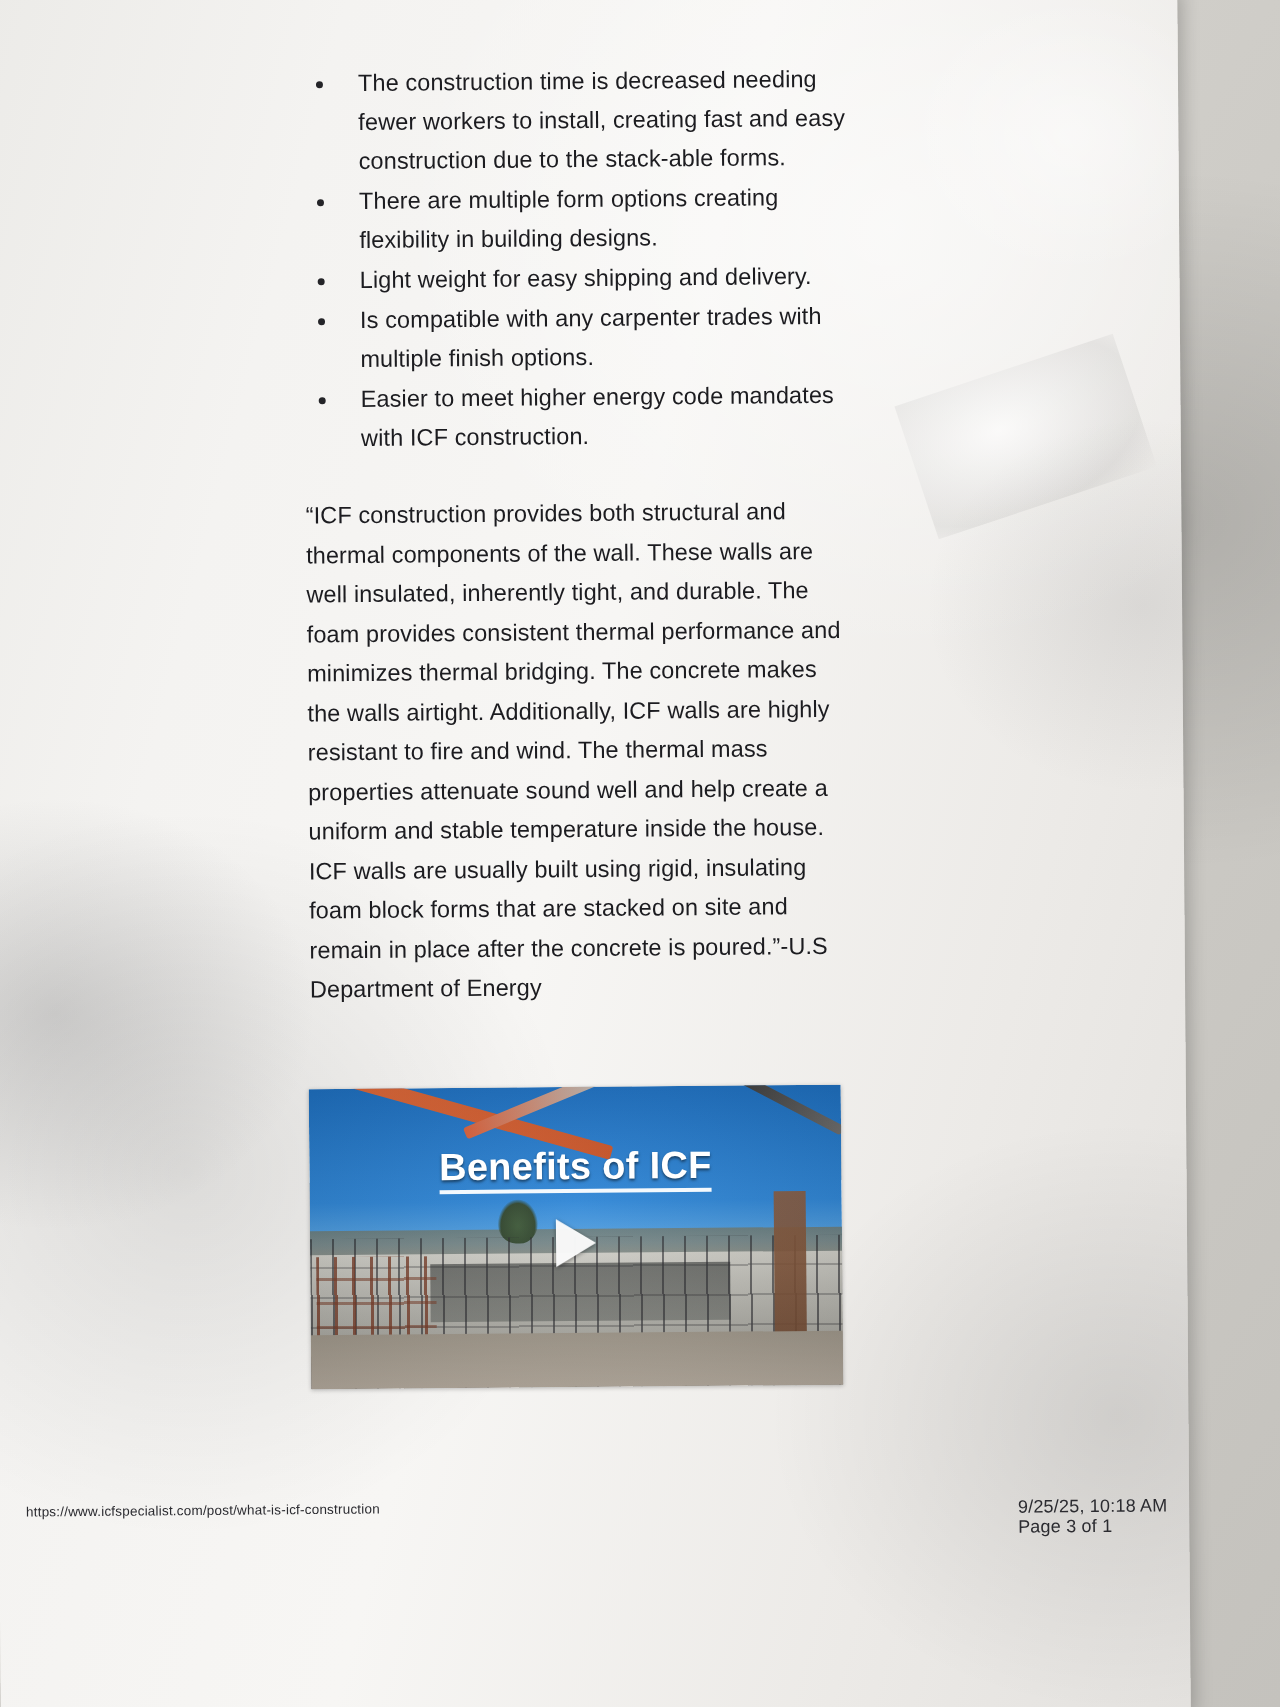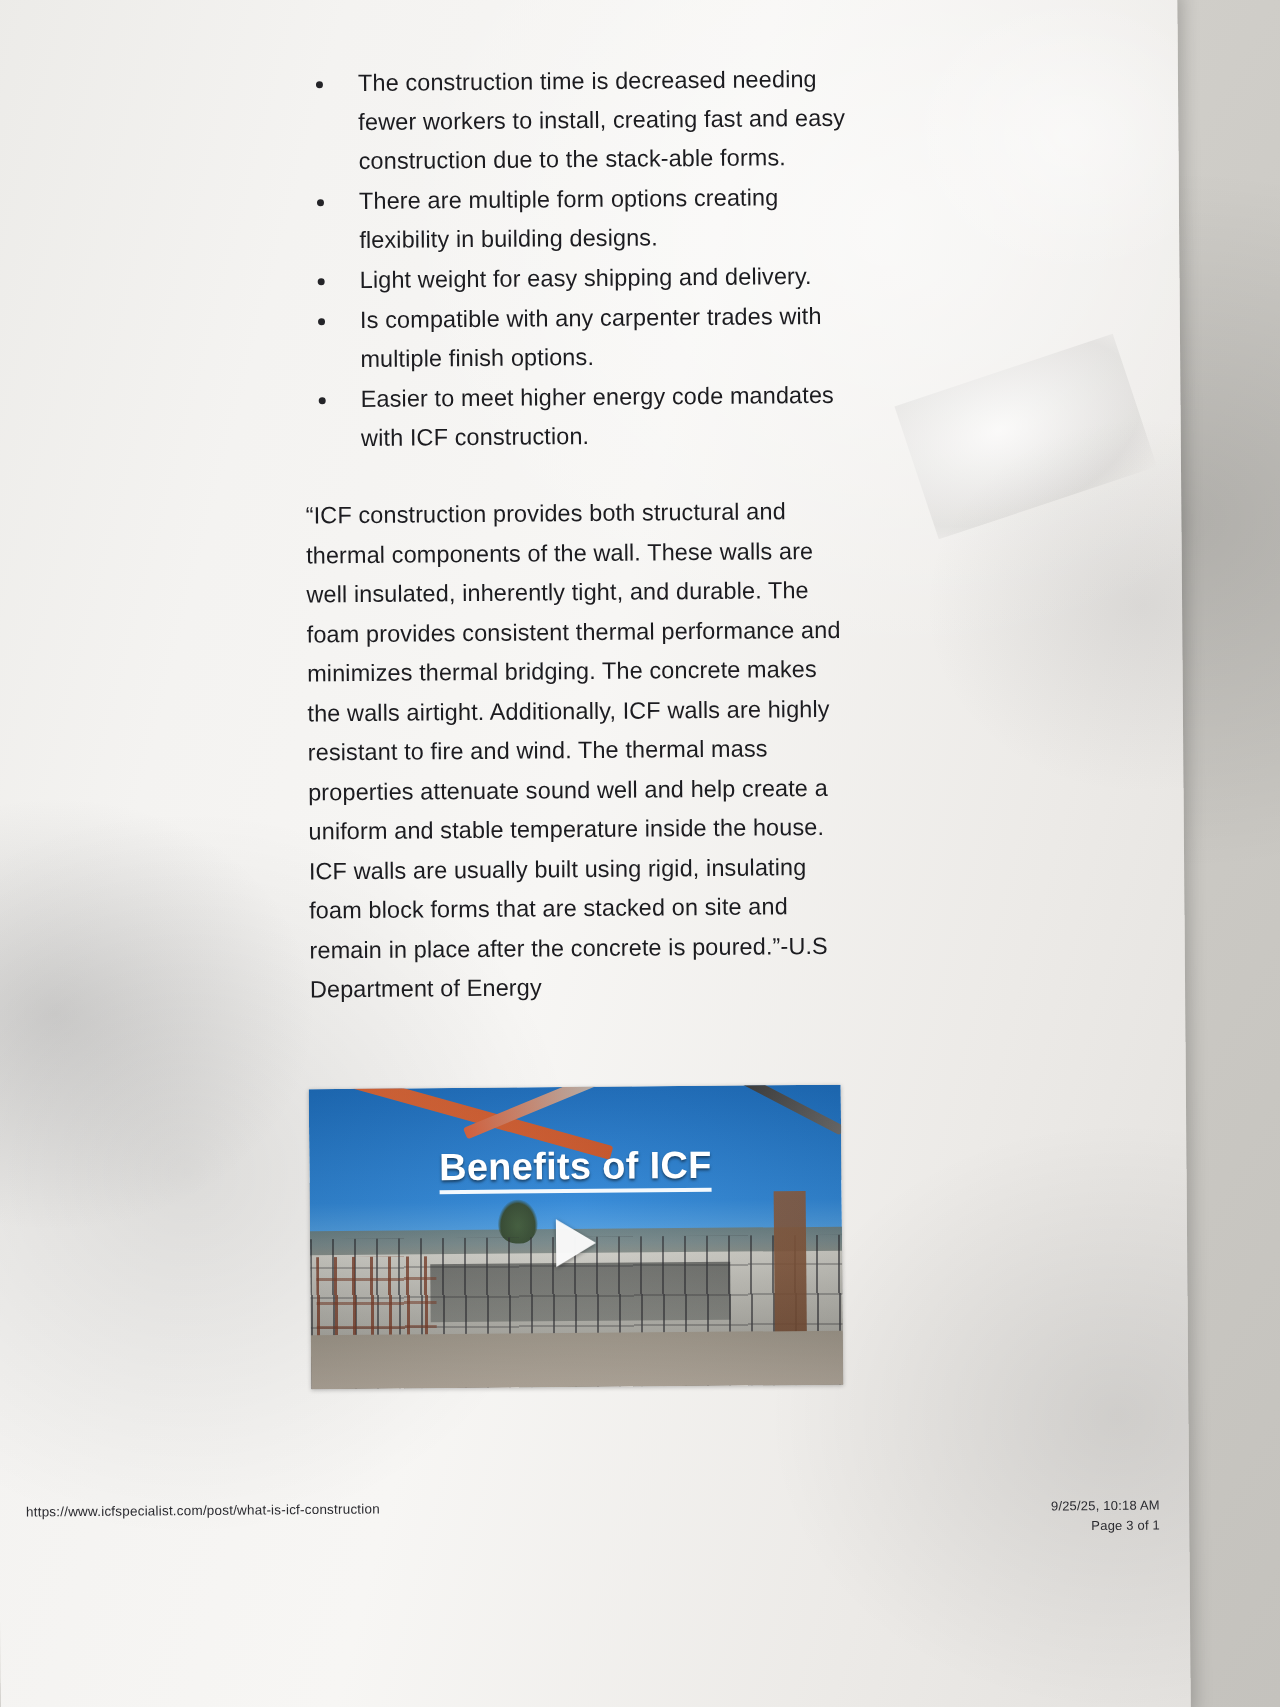--- a/index.html
+++ b/index.html
@@ -263,24 +263,24 @@
     left: 26px;
     top: 1503px;
     font-size: 13.5px;
     color: #2b2b30;
     letter-spacing: 0.2px;
     transform: rotate(-0.5deg);
     font-family: "Liberation Sans", sans-serif;
   }
   .footer-right {
     position: absolute;
-    right: 120px;
+    right: 112px;
     top: 1496px;
-    text-align: right;
-    font-size: 13px;
+    text-align: left;
+    font-size: 18px;
     line-height: 20px;
     color: #2b2b30;
     letter-spacing: 0.2px;
     transform: rotate(-0.5deg);
   }
 </style>
 </head>
 <body>
 
 <div class="photo">

